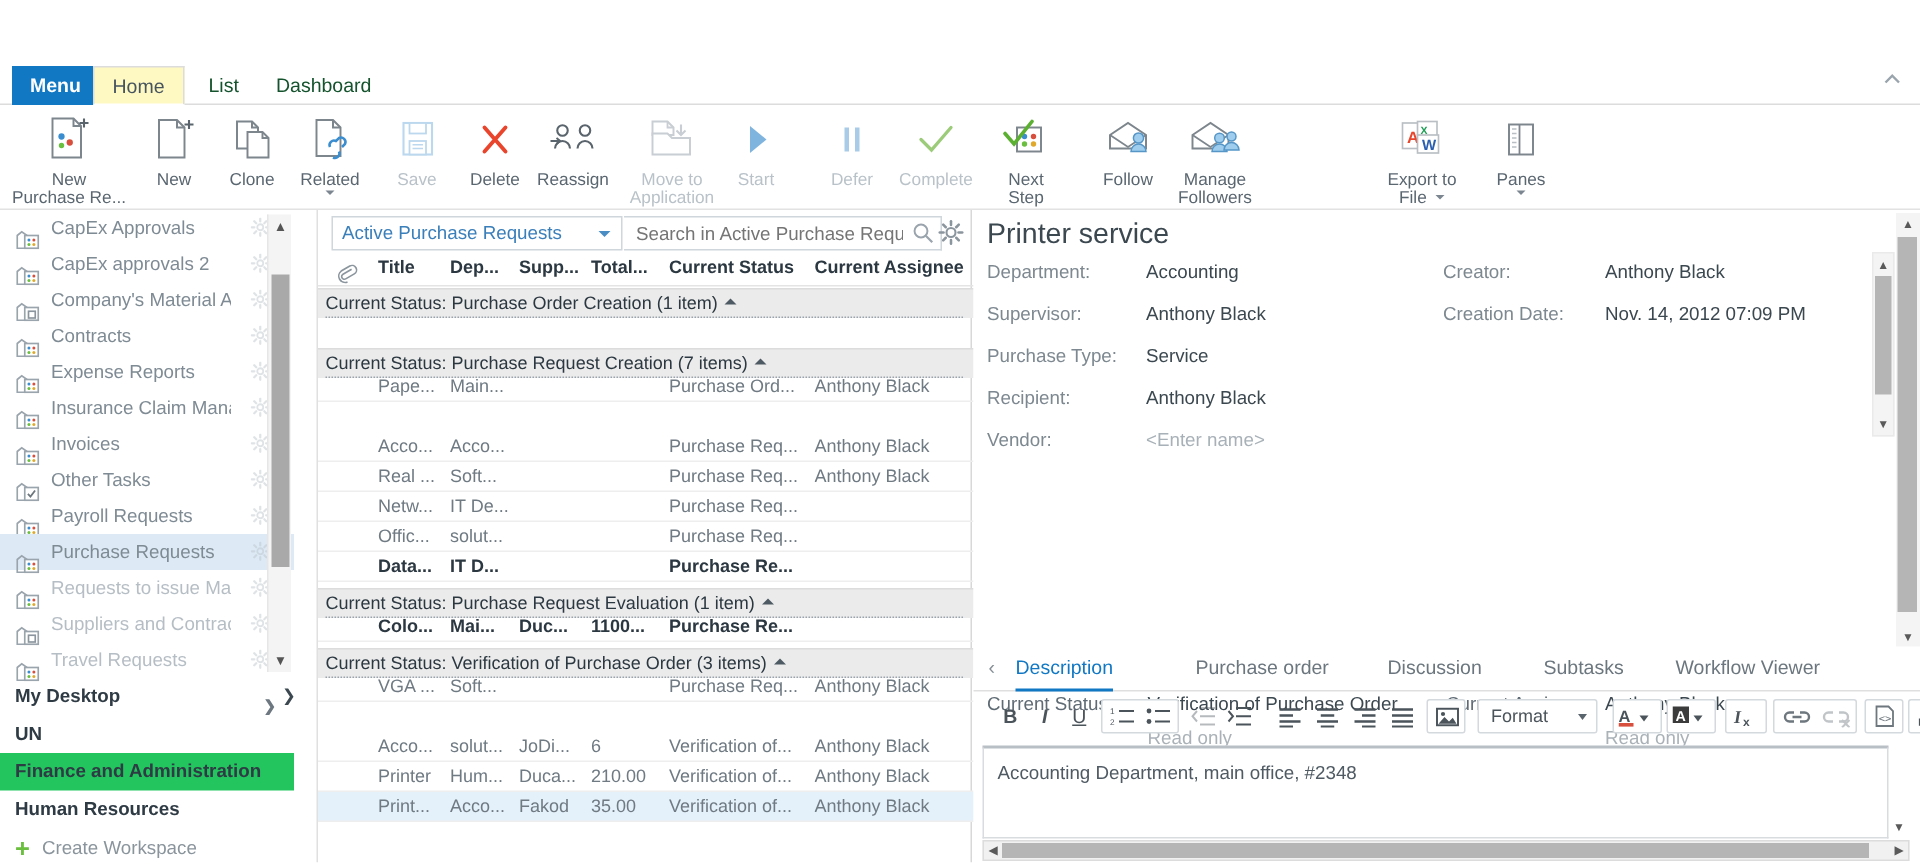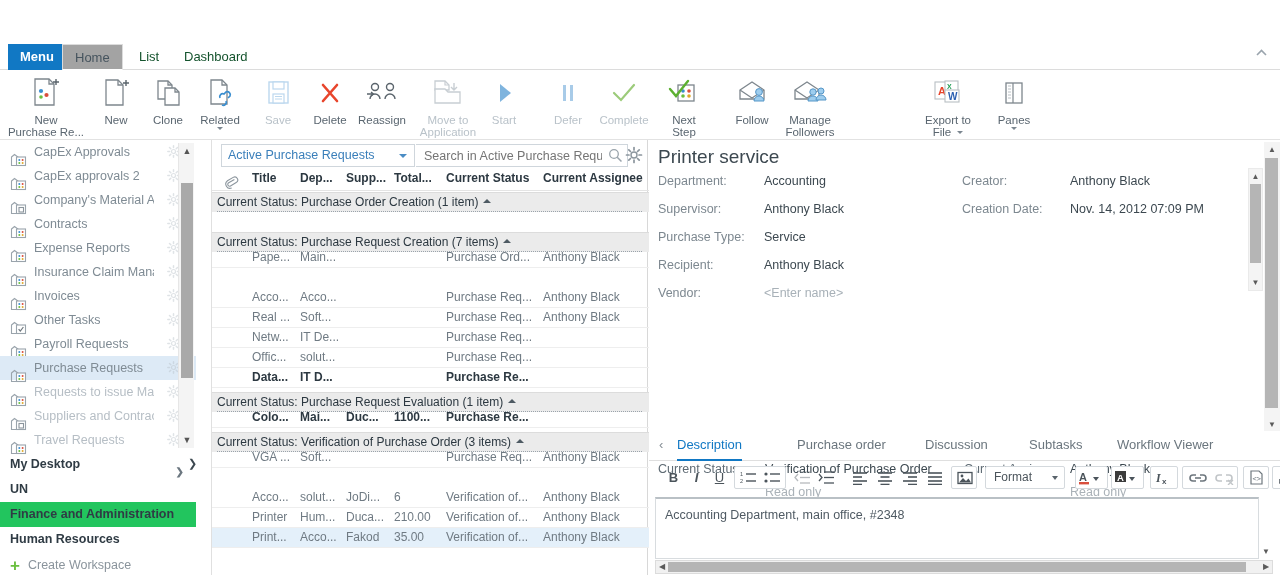--- a/index.html
+++ b/index.html
@@ -21,21 +21,21 @@
     background: #ffffff;
   }
   .tabbar .tab {
     position: absolute; top: 0; height: 26px; line-height: 26px;
     padding: 0 12px; font-size: 13px; color: #14532d; cursor: default;
   }
   .tab-menu {
     left: 8px; background: #1178c4; color: #fff !important; font-weight: bold;
   }
   .tab-home {
-    left: 62px; background: #a3a3a3; color: #46545e !important;
+    left: 62px; background: #fef9c3; color: #46545e !important;
     border-left: 1px solid #dcdcdc; border-right: 1px solid #dcdcdc;
     border-top: 1px solid #dcdcdc; border-bottom: 1px solid #fff;
     height: 27px;
   }
   .tab-list { left: 127px; }
   .tab-dash { left: 172px; }
   .collapse-caret {
     position: absolute; right: 10px; top: 5px; width: 14px; height: 14px;
     color: #9aa4ad; font-size: 10px; text-align: center; line-height: 14px;
   }

